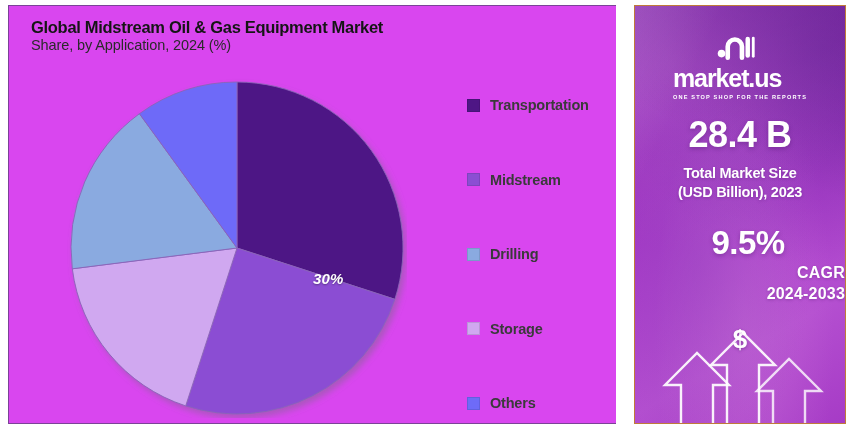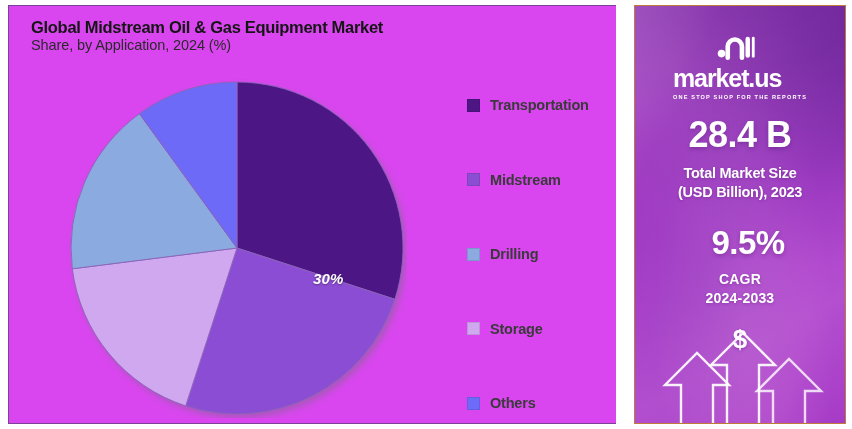--- a/index.html
+++ b/index.html
@@ -120,23 +120,23 @@
     letter-spacing:-.25px;
     text-shadow:0 1px 3px rgba(70,20,100,.32);
   }
   #stat-cagr-value{
     position:absolute; left:16px; right:0; top:218px;
     text-align:center; color:#ffffff;
     font-size:33px; font-weight:bold; letter-spacing:-.5px;
     text-shadow:0 2px 4px rgba(70,20,100,.35);
   }
   #stat-cagr-label{
-    position:absolute; left:0; right:0; top:264px;
-    text-align:center; color:#ffffff;
-    font-size:14px; font-weight:bold; line-height:1.34;
+    position:absolute; left:0; right:0; top:256px;
+    text-align:right; color:#ffffff;
+    font-size:16px; font-weight:bold; line-height:1.34;
     letter-spacing:.2px;
     text-shadow:0 1px 3px rgba(70,20,100,.32);
   }
 
   
   #growth-graphic{
     position:absolute; left:0; bottom:0;
     width:212px; height:110px;
   }
   #dollar-sign{

